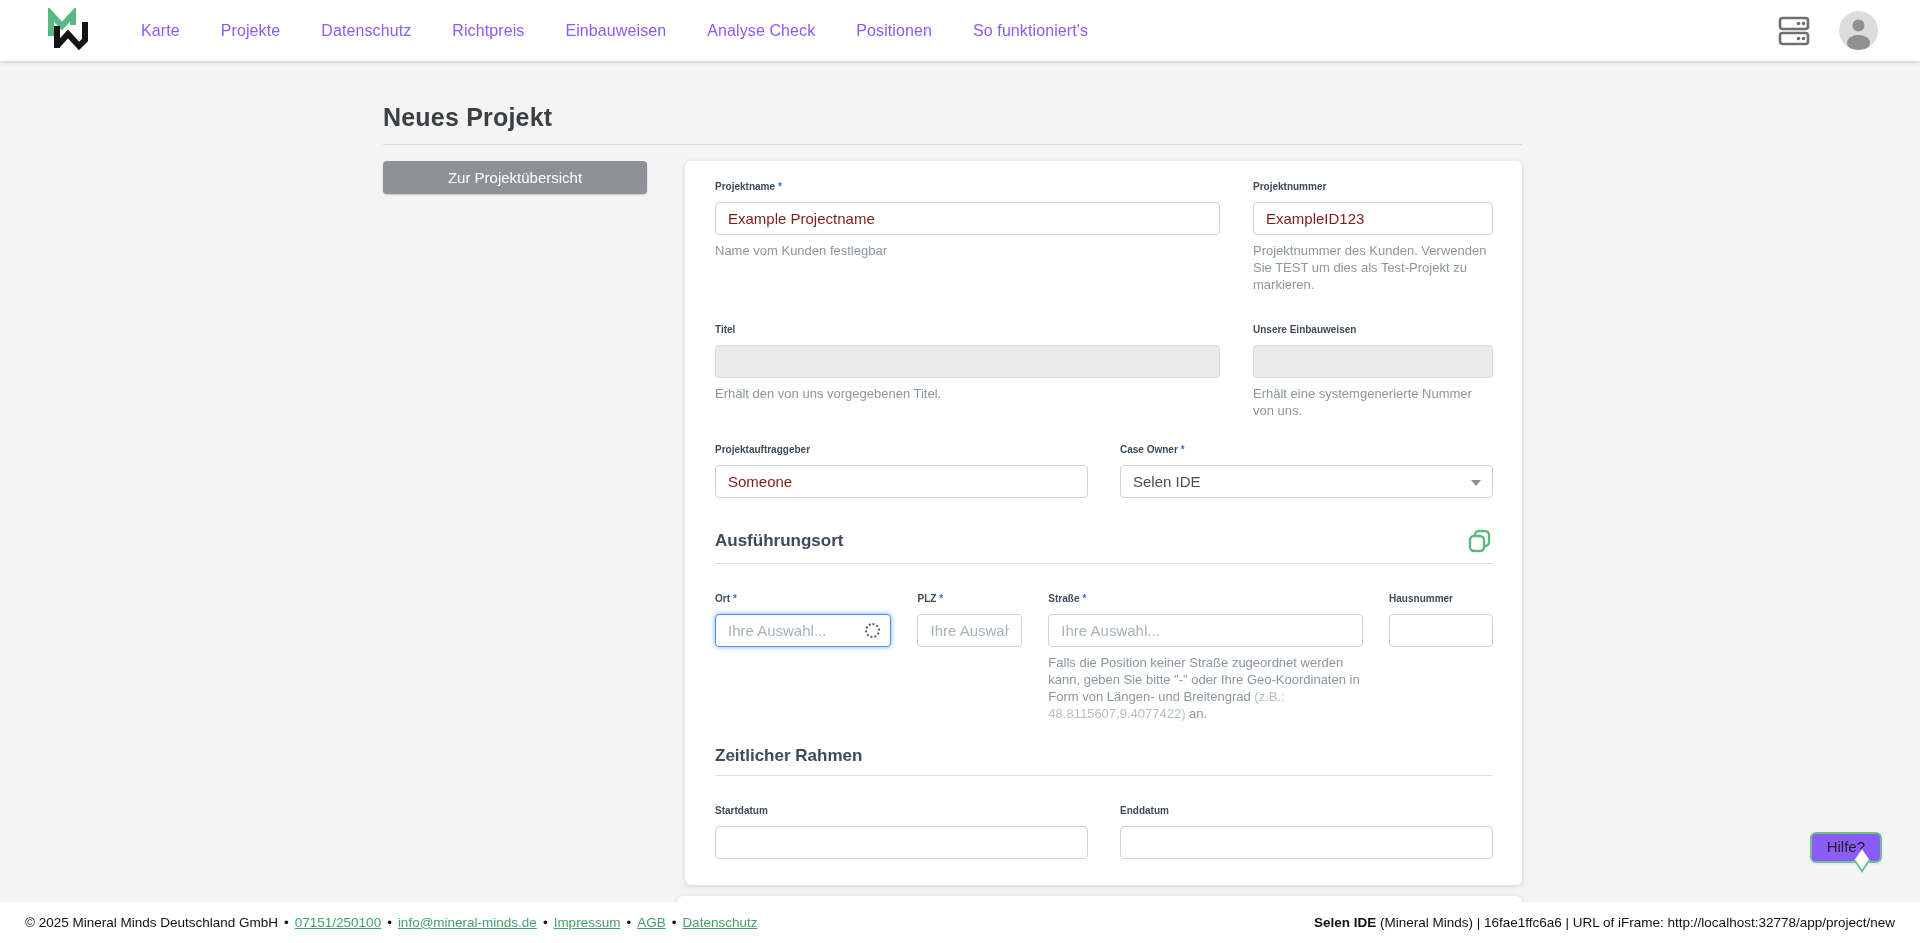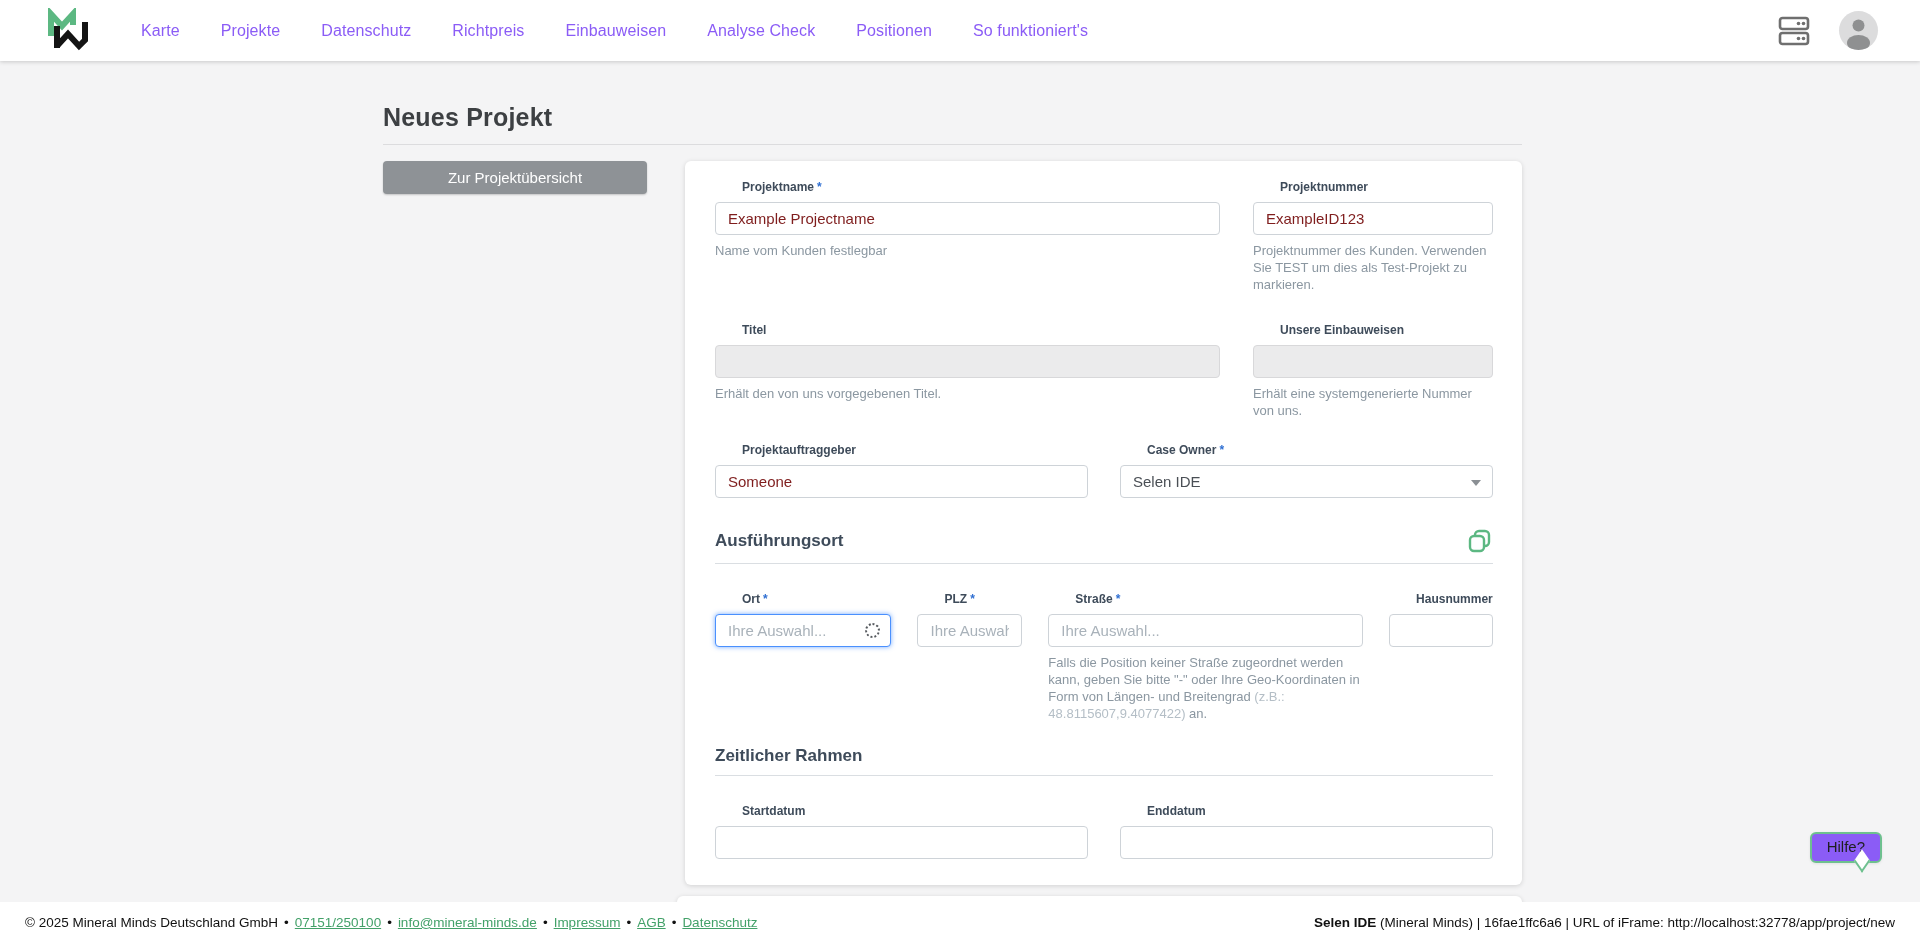--- a/index.html
+++ b/index.html
@@ -52,22 +52,22 @@
     box-shadow: 0 1px 5px rgba(0,0,0,.14);
     margin-left: 677px; width: 845px;
   }
   .grid-2a { display: grid; grid-template-columns: minmax(0,1fr) 240px; column-gap: 33px; }
   .grid-2b { display: grid; grid-template-columns: 1fr 1fr; column-gap: 32px; }
   .grid-4  { display: grid; grid-template-columns: 180fr 107fr 321fr 106fr; column-gap: 26px; }
   .mb1 { margin-bottom: 28px; } .mb2 { margin-bottom: 22px; }
   .mb3 { margin-bottom: 30px; } .mb4 { margin-bottom: 24px; }
 
   .field-label {
-    display: block; font-size: 12px; font-weight: 600; color: #3e4b5a;
-    margin-bottom: 6px; line-height: 18px; white-space: nowrap; margin-left: 27px;
+    display: block; font-size: 10px; font-weight: 600; color: #3e4b5a;
+    margin-bottom: 6px; line-height: 18px; white-space: nowrap;
   }
   .req { color: #2f6fd2; margin-left: 3px; font-weight: 700; }
   .text-input {
     width: 100%; height: 33px; border: 1px solid #ced3d8; border-radius: 4px;
     padding: 0 12px; font-size: 15px; font-family: inherit; color: #7f1d1d;
     background: #ffffff; outline: none;
   }
   .text-input::placeholder { color: #a9b2ba; }
   .text-input:disabled, .text-input.disabled { background: #ebebec; border-color: #d8d8da; }
   .helper { font-size: 13px; color: #8b97a1; line-height: 17px; margin-top: 7px; }

